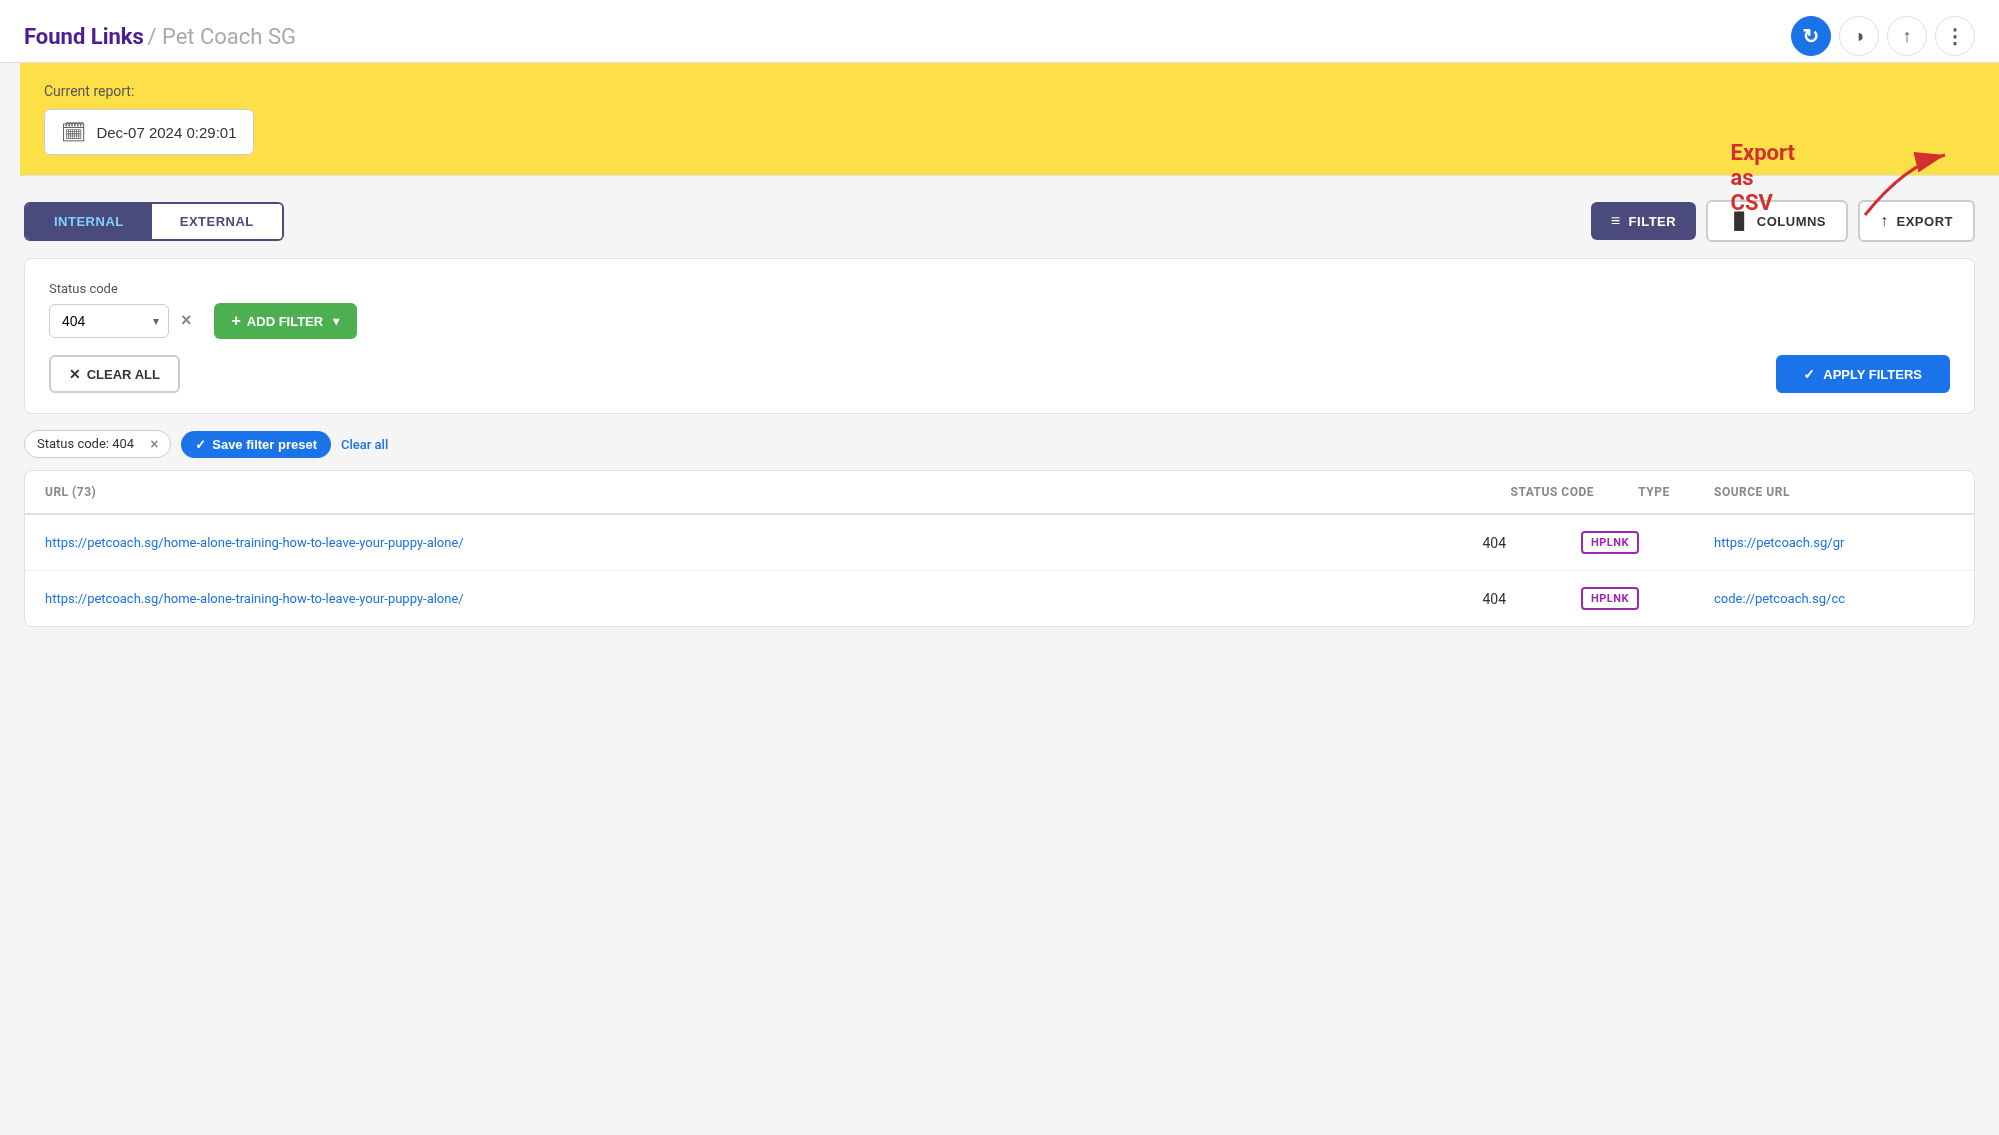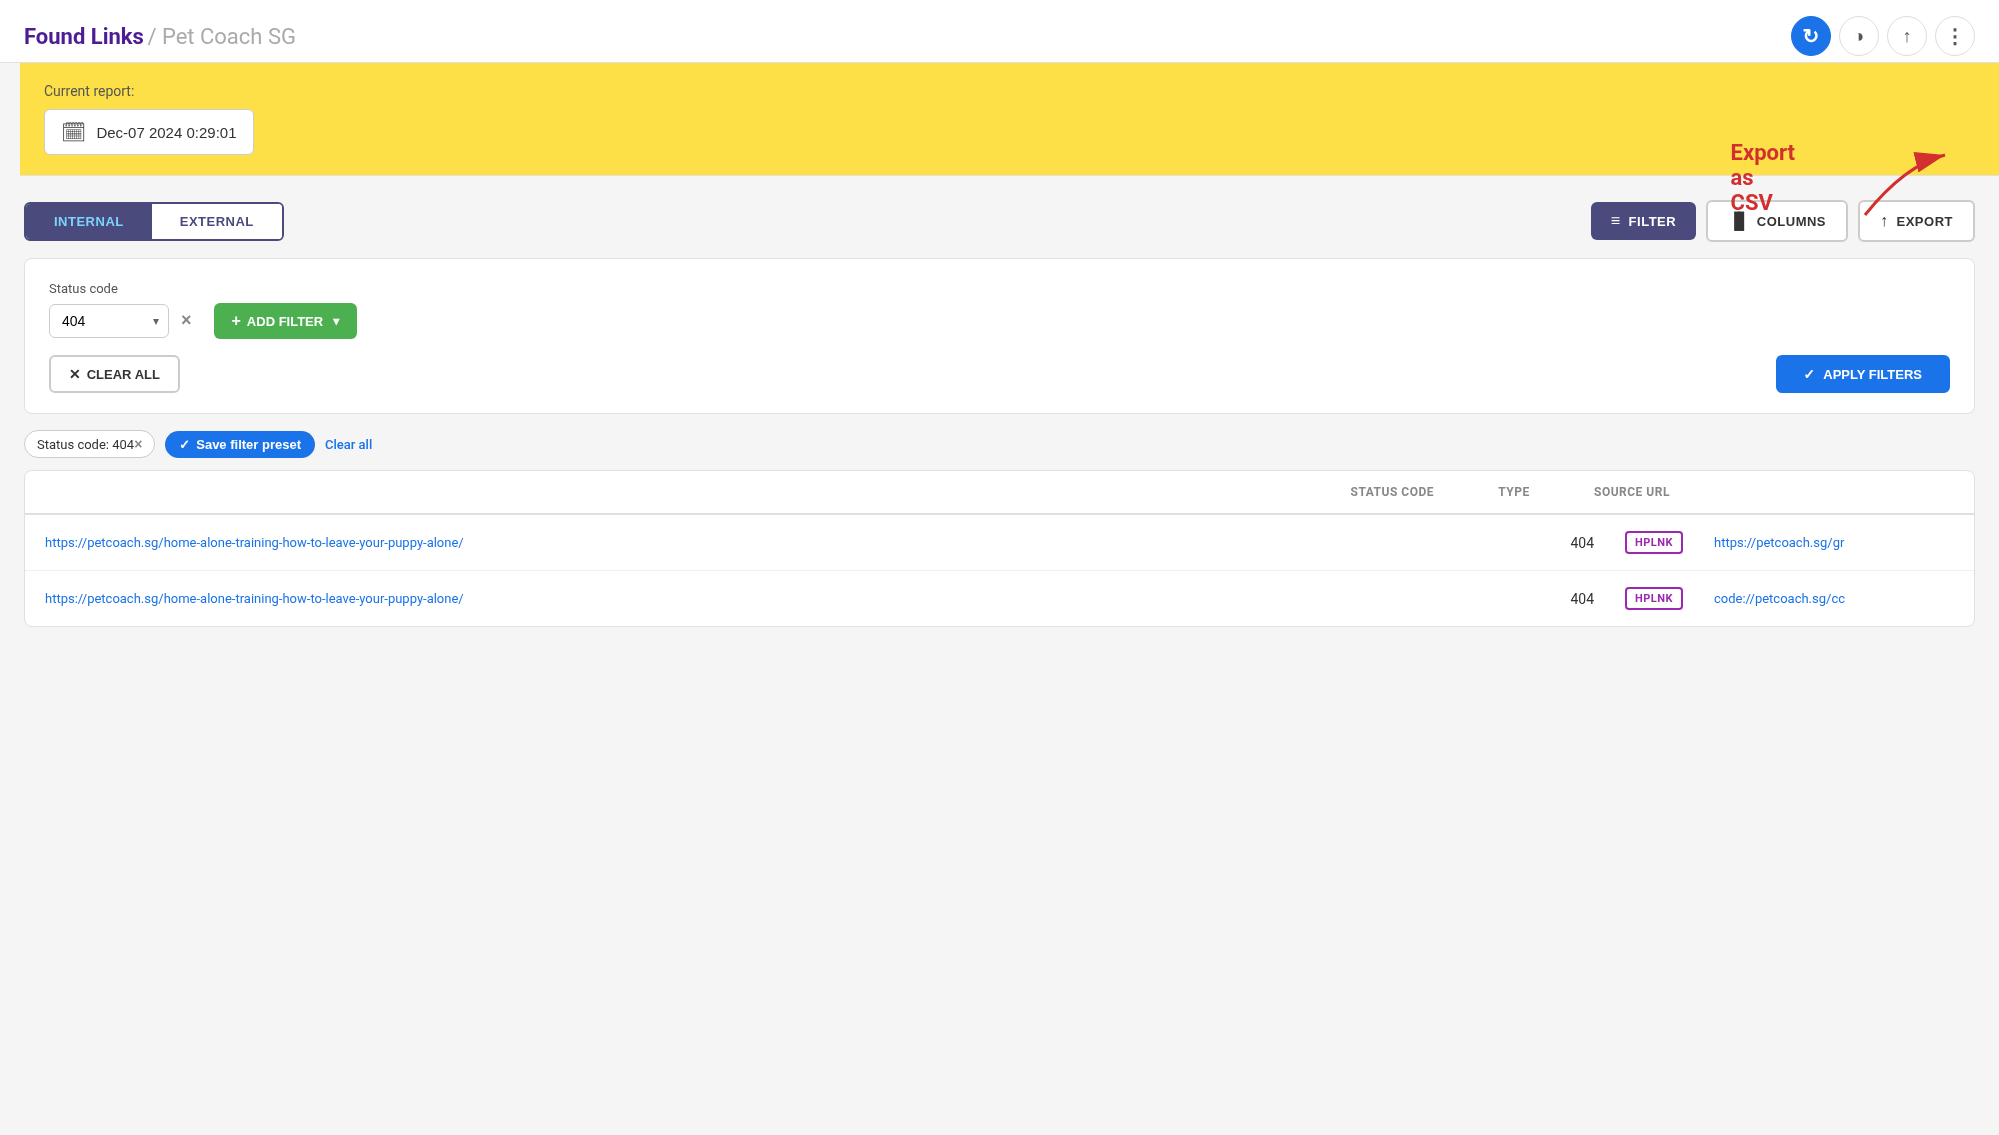--- a/index.html
+++ b/index.html
@@ -38,28 +38,28 @@
     .filter-select-wrap { display: flex; align-items: center; gap: 6px; }
     .filter-select { border: 1px solid #ccc; border-radius: 6px; padding: 8px 12px; font-size: 14px; min-width: 120px; background: #fff; appearance: none; cursor: pointer; }
     .filter-remove { background: none; border: none; cursor: pointer; color: #888; font-size: 18px; font-weight: 700; padding: 2px 6px; }
     .add-filter-btn { display: flex; align-items: center; gap: 6px; padding: 9px 18px; background: #4caf50; color: #fff; border: none; border-radius: 6px; cursor: pointer; font-size: 13px; font-weight: 700; }
 
     .filter-actions { display: flex; align-items: center; justify-content: space-between; }
     .clear-all-btn { display: flex; align-items: center; gap: 6px; padding: 9px 18px; background: #fff; border: 2px solid #ccc; border-radius: 6px; cursor: pointer; font-size: 13px; font-weight: 700; color: #333; }
     .apply-btn { display: flex; align-items: center; gap: 8px; padding: 11px 28px; background: #1a73e8; color: #fff; border: none; border-radius: 6px; cursor: pointer; font-size: 13px; font-weight: 700; }
 
     .active-filters { display: flex; align-items: center; gap: 10px; margin-bottom: 12px; flex-wrap: wrap; }
-    .filter-tag { display: flex; align-items: center; gap: 0; padding: 5px 12px; border: 1px solid #ccc; border-radius: 20px; background: #fff; font-size: 13px; }
+    .filter-tag { display: flex; gap: 16px; padding: 5px 12px; border: 1px solid #ccc; border-radius: 20px; background: #fff; font-size: 13px; }
     .filter-tag-remove { cursor: pointer; color: #888; font-size: 14px; background: none; border: none; font-weight: 700; }
     .save-preset-btn { display: flex; align-items: center; gap: 6px; padding: 6px 14px; background: #1a73e8; color: #fff; border: none; border-radius: 20px; cursor: pointer; font-size: 13px; font-weight: 600; }
     .clear-filters-link { color: #1a73e8; font-size: 13px; cursor: pointer; text-decoration: none; font-weight: 500; }
 
     .data-table { width: 100%; background: #fff; border-radius: 8px; border: 1px solid #e0e0e0; overflow: hidden; }
     .table-header { display: grid; grid-template-columns: 1fr 160px 120px 240px; padding: 14px 20px; border-bottom: 2px solid #e0e0e0; font-size: 12px; font-weight: 700; color: #888; letter-spacing: 0.5px; text-transform: uppercase; }
-    .table-row { display: grid; grid-template-columns: 1fr 160px 120px 240px; padding: 16px 20px; border-bottom: 1px solid #f0f0f0; align-items: center; }
+    .table-row { display: grid; grid-template-columns: 1fr 160px 120px 240px; padding: 16px 20px; border-bottom: 1px solid #f0f0f0; align-items: center; gap: 44px; }
     .table-row:last-child { border-bottom: none; }
     .cell-url { color: #1a73e8; font-size: 13px; overflow: hidden; text-overflow: ellipsis; white-space: nowrap; cursor: pointer; }
     .cell-status { text-align: right; font-size: 14px; color: #333; }
     .cell-type { display: flex; justify-content: center; }
     .type-badge { border: 2px solid #9c27b0; color: #9c27b0; border-radius: 4px; padding: 3px 8px; font-size: 11px; font-weight: 700; letter-spacing: 0.5px; }
     .cell-source { color: #1a73e8; font-size: 13px; overflow: hidden; text-overflow: ellipsis; white-space: nowrap; cursor: pointer; }
 
     .toolbar-wrapper { position: relative; }
 
     select { padding-right: 28px; }
@@ -185,20 +185,21 @@
     </div>
     <button class="save-preset-btn">
       <span>✓</span>
       <span>Save filter preset</span>
     </button>
     <a class="clear-filters-link" href="#">Clear all</a>
   </div>
 
   <div class="data-table">
     <div class="table-header">
+      <div>URL (73)</div>
       <div style="text-align:right;">STATUS CODE</div>
       <div style="text-align:center;">TYPE</div>
       <div>SOURCE URL</div>
     </div>
     <div class="table-row">
       <div class="cell-url">https://petcoach.sg/home-alone-training-how-to-leave-your-puppy-alone/</div>
       <div class="cell-status">404</div>
       <div class="cell-type">
         <span class="type-badge">HPLNK</span>
       </div>

